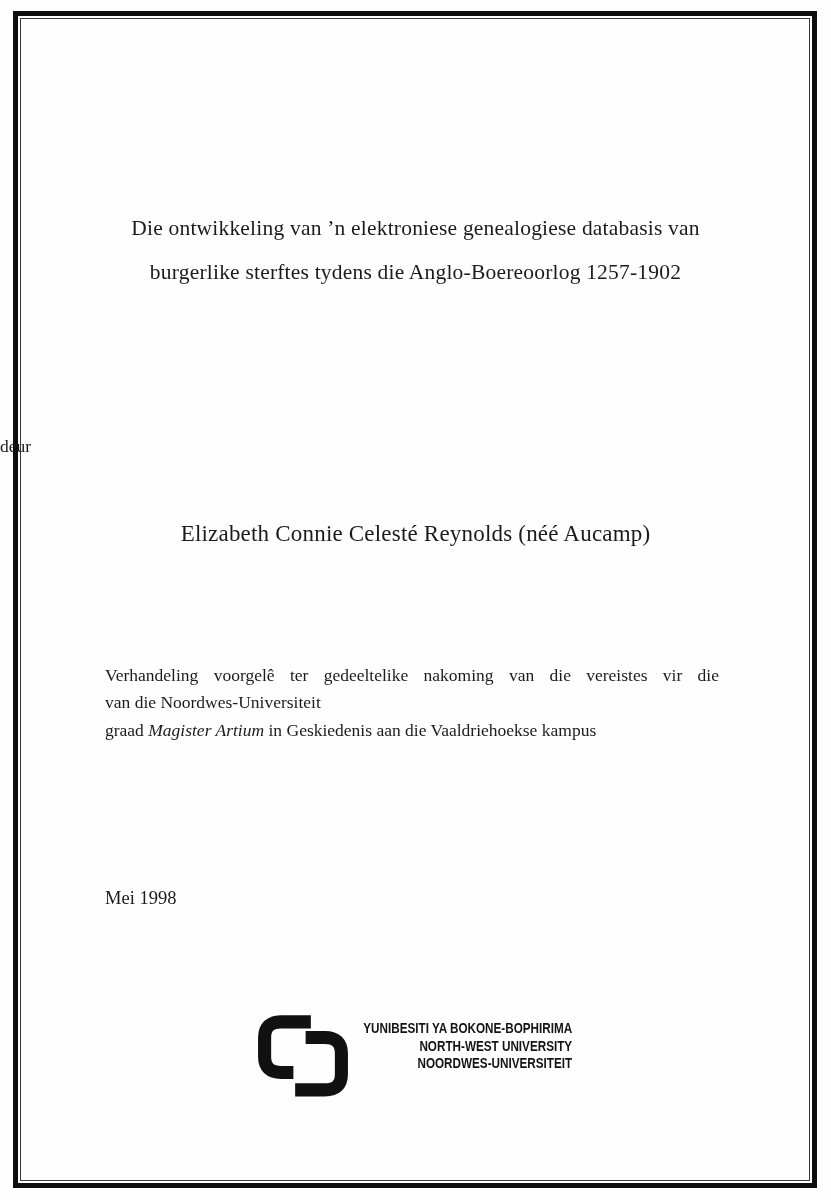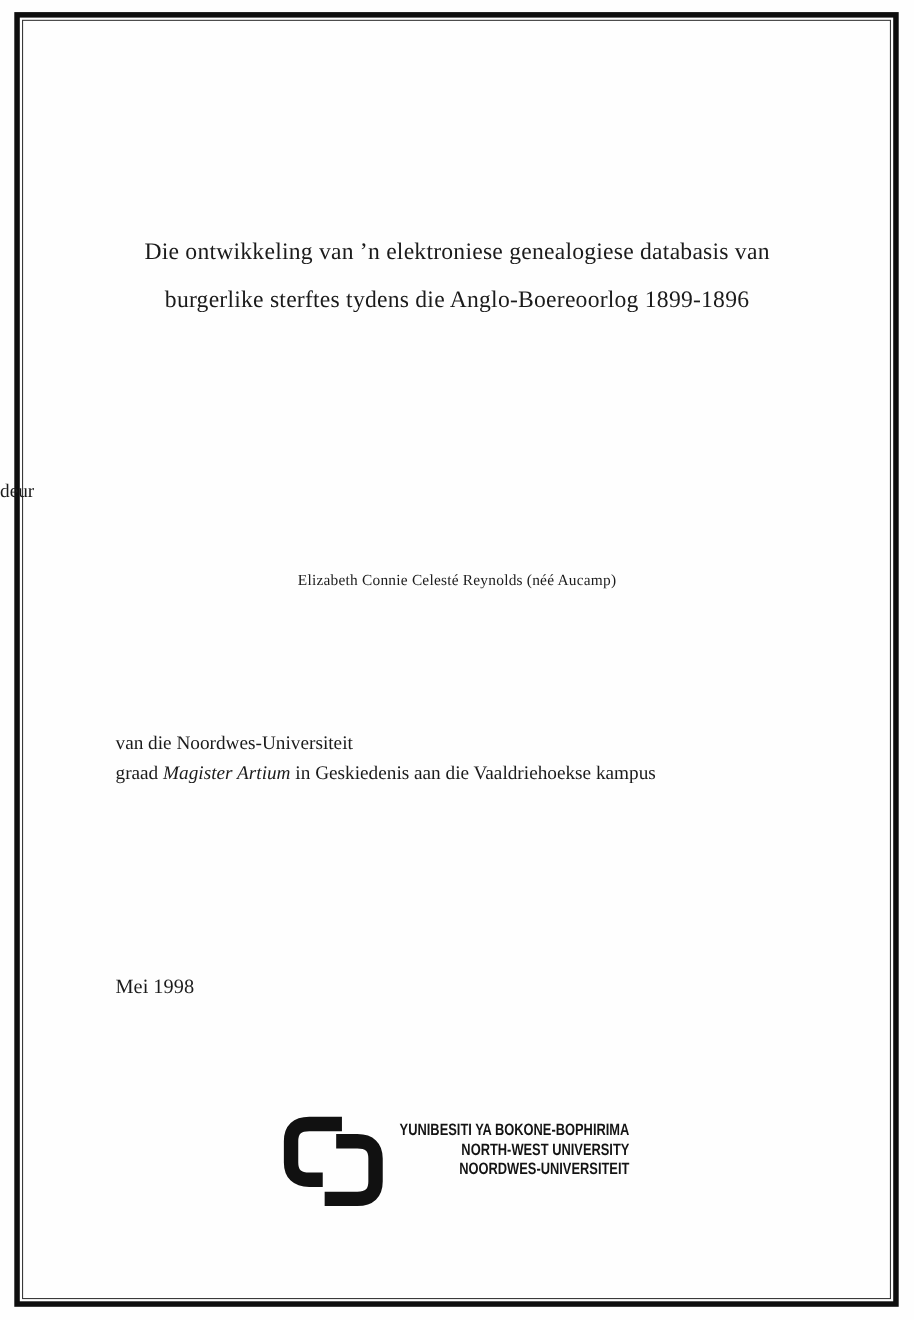--- a/index.html
+++ b/index.html
@@ -42,21 +42,21 @@
     position: absolute;
     top: 436px; left: 0; right: 0;
     text-align: left;
     font-size: 17.5px;
   }
 
   .author {
     position: absolute;
     top: 521px; left: 0; right: 0;
     text-align: center;
-    font-size: 14px;
+    font-size: 23px;
     letter-spacing: 0.2px;
   }
 
   .submission {
     position: absolute;
     top: 662px; left: 105px;
     width: 614px;
     font-size: 17.5px;
     line-height: 27.3px;
   }
@@ -103,28 +103,29 @@
 <body>
 
 <div class="page">
 
   <div class="frame-outer">
     <div class="frame-inner"></div>
   </div>
 
   <div class="title-block">
     <div>Die ontwikkeling van ’n elektroniese genealogiese databasis van</div>
-    <div>burgerlike sterftes tydens die Anglo-Boereoorlog 1899-1896</div>
+    <div>burgerlike sterftes tydens die Anglo-Boereoorlog 1257-1902</div>
   </div>
 
   <div class="byline">deur</div>
 
   <div class="author">Elizabeth Connie Celesté Reynolds (néé Aucamp)</div>
 
   <div class="submission">
+    <div class="justified">Verhandeling voorgelê ter gedeeltelike nakoming van die vereistes vir die</div>
     <div>van die Noordwes-Universiteit</div>
     <div><span>graad </span><em>Magister Artium</em><span> in Geskiedenis aan die Vaaldriehoekse kampus</span></div>
   </div>
 
   <div class="supervisor-block">
     <div>Mei 1998</div>
   </div>
 
   <div class="logo">
     <svg class="logo-mark" width="96" height="86" viewBox="0 0 110 96" aria-hidden="true">

